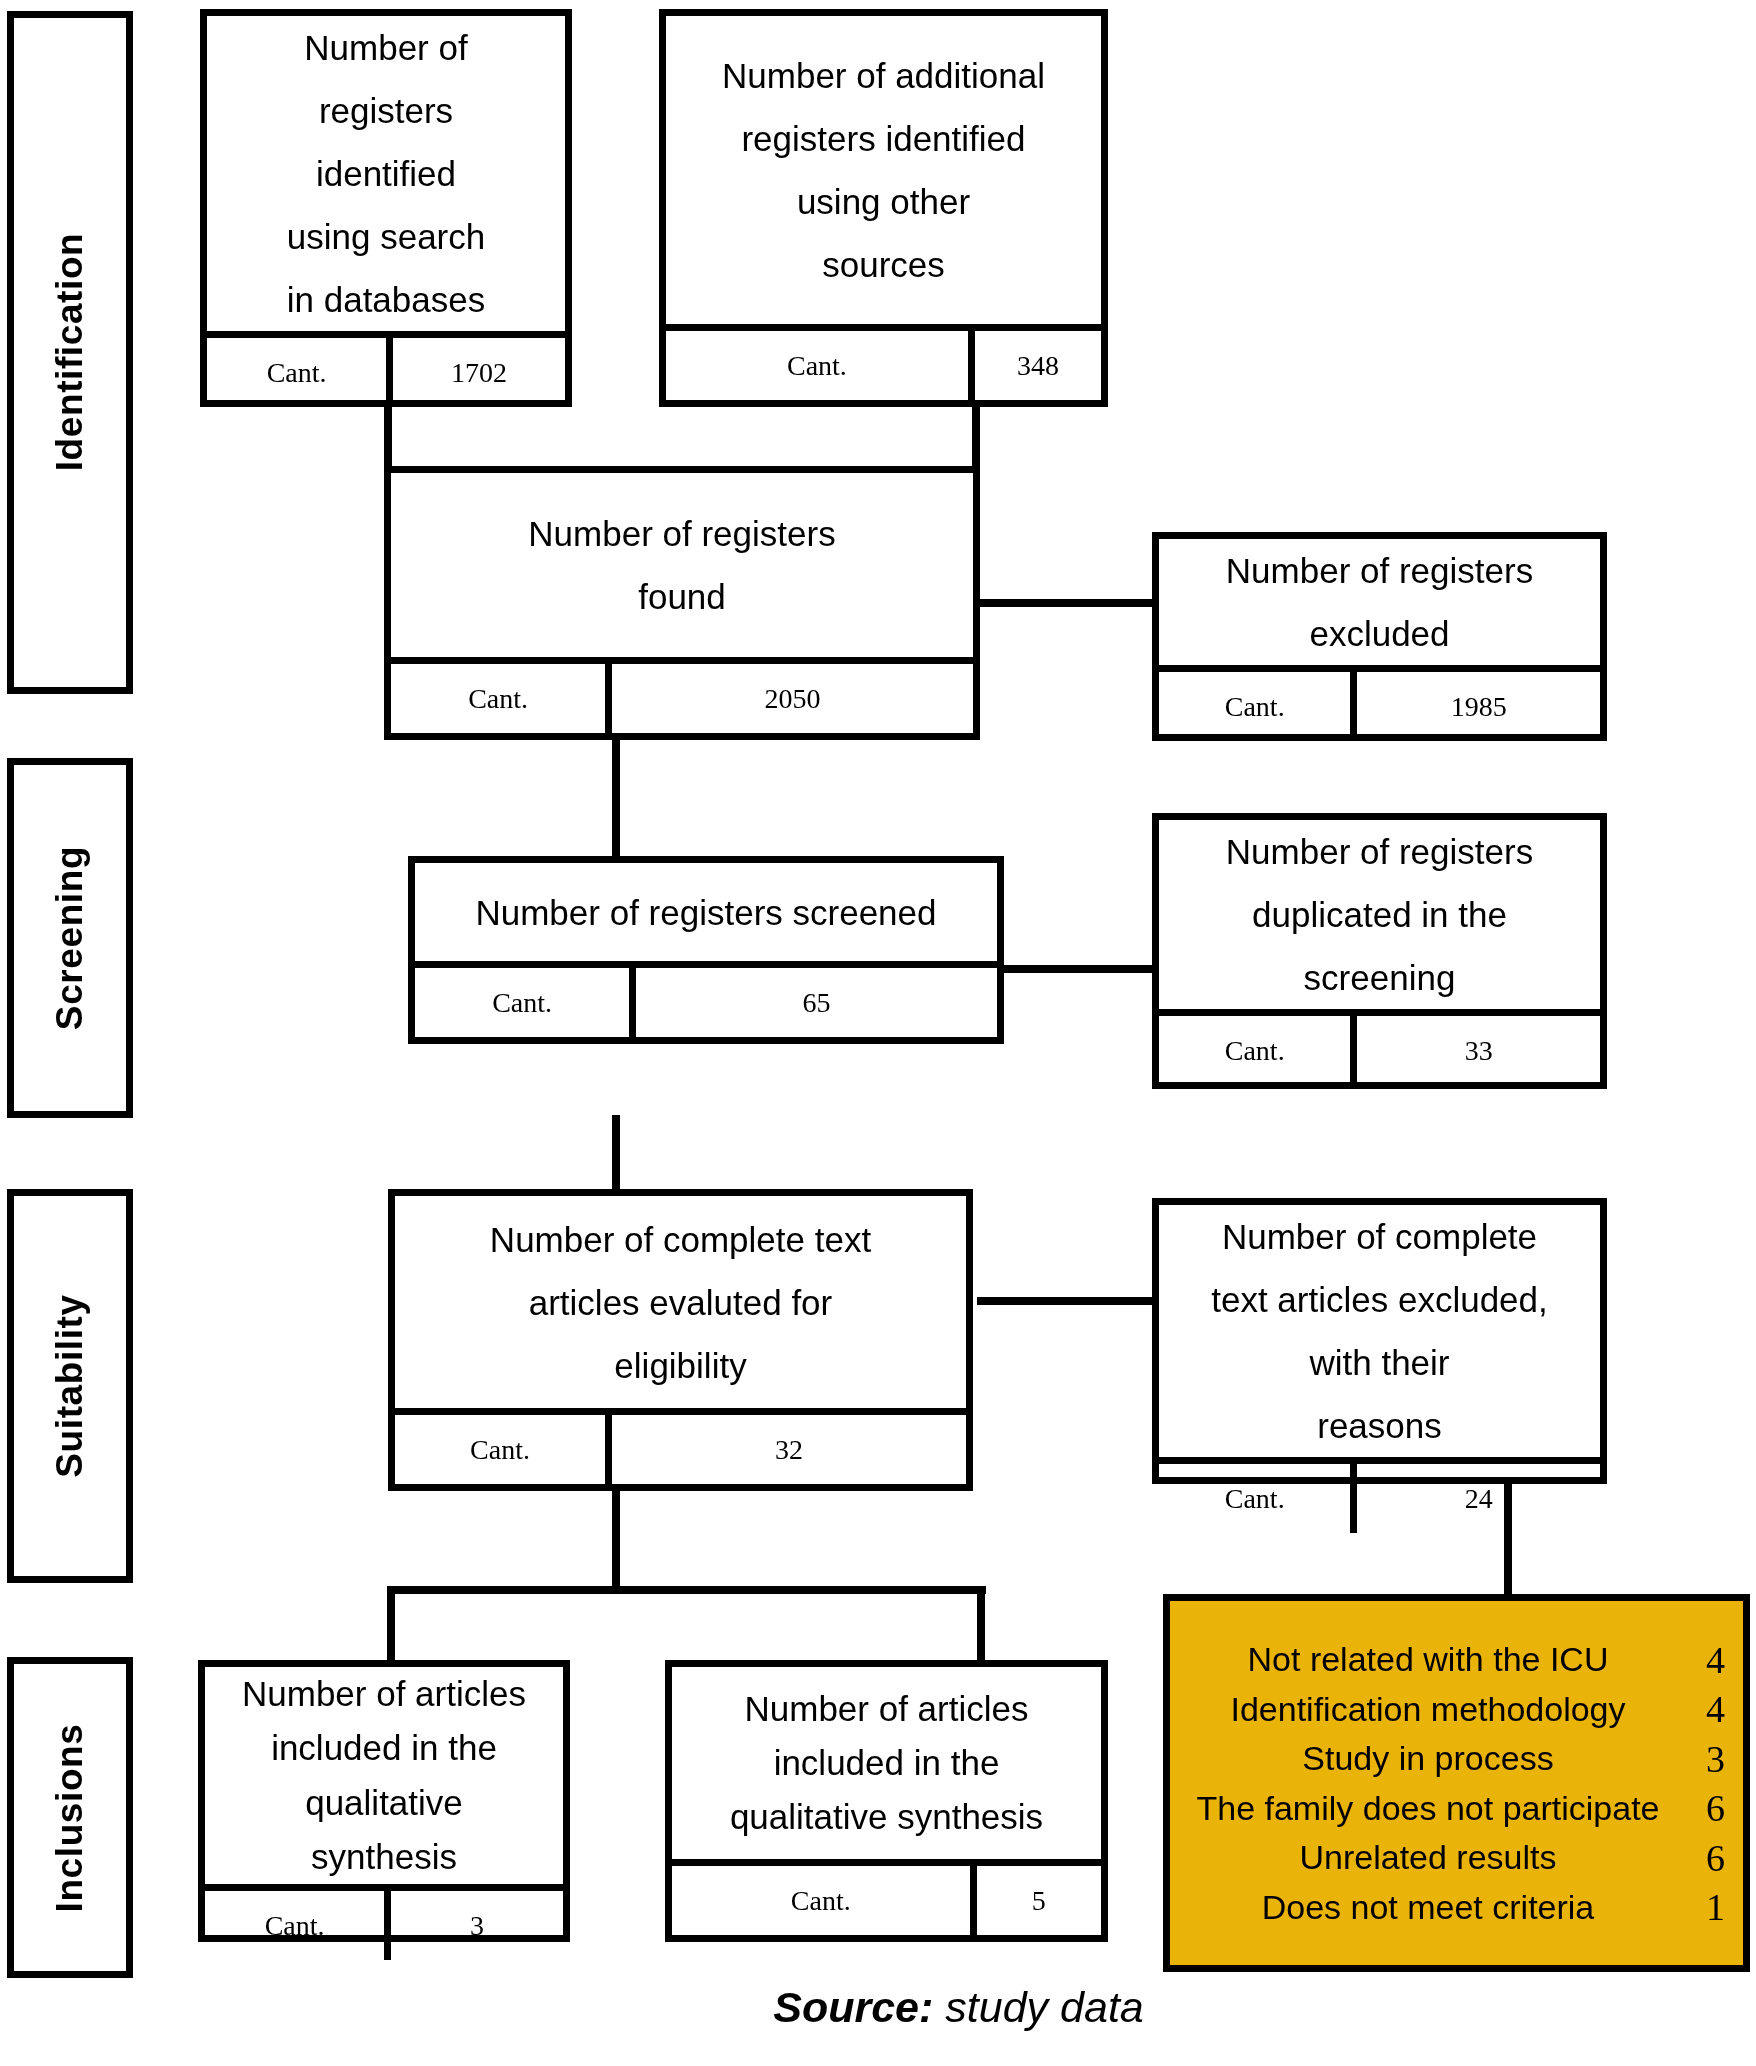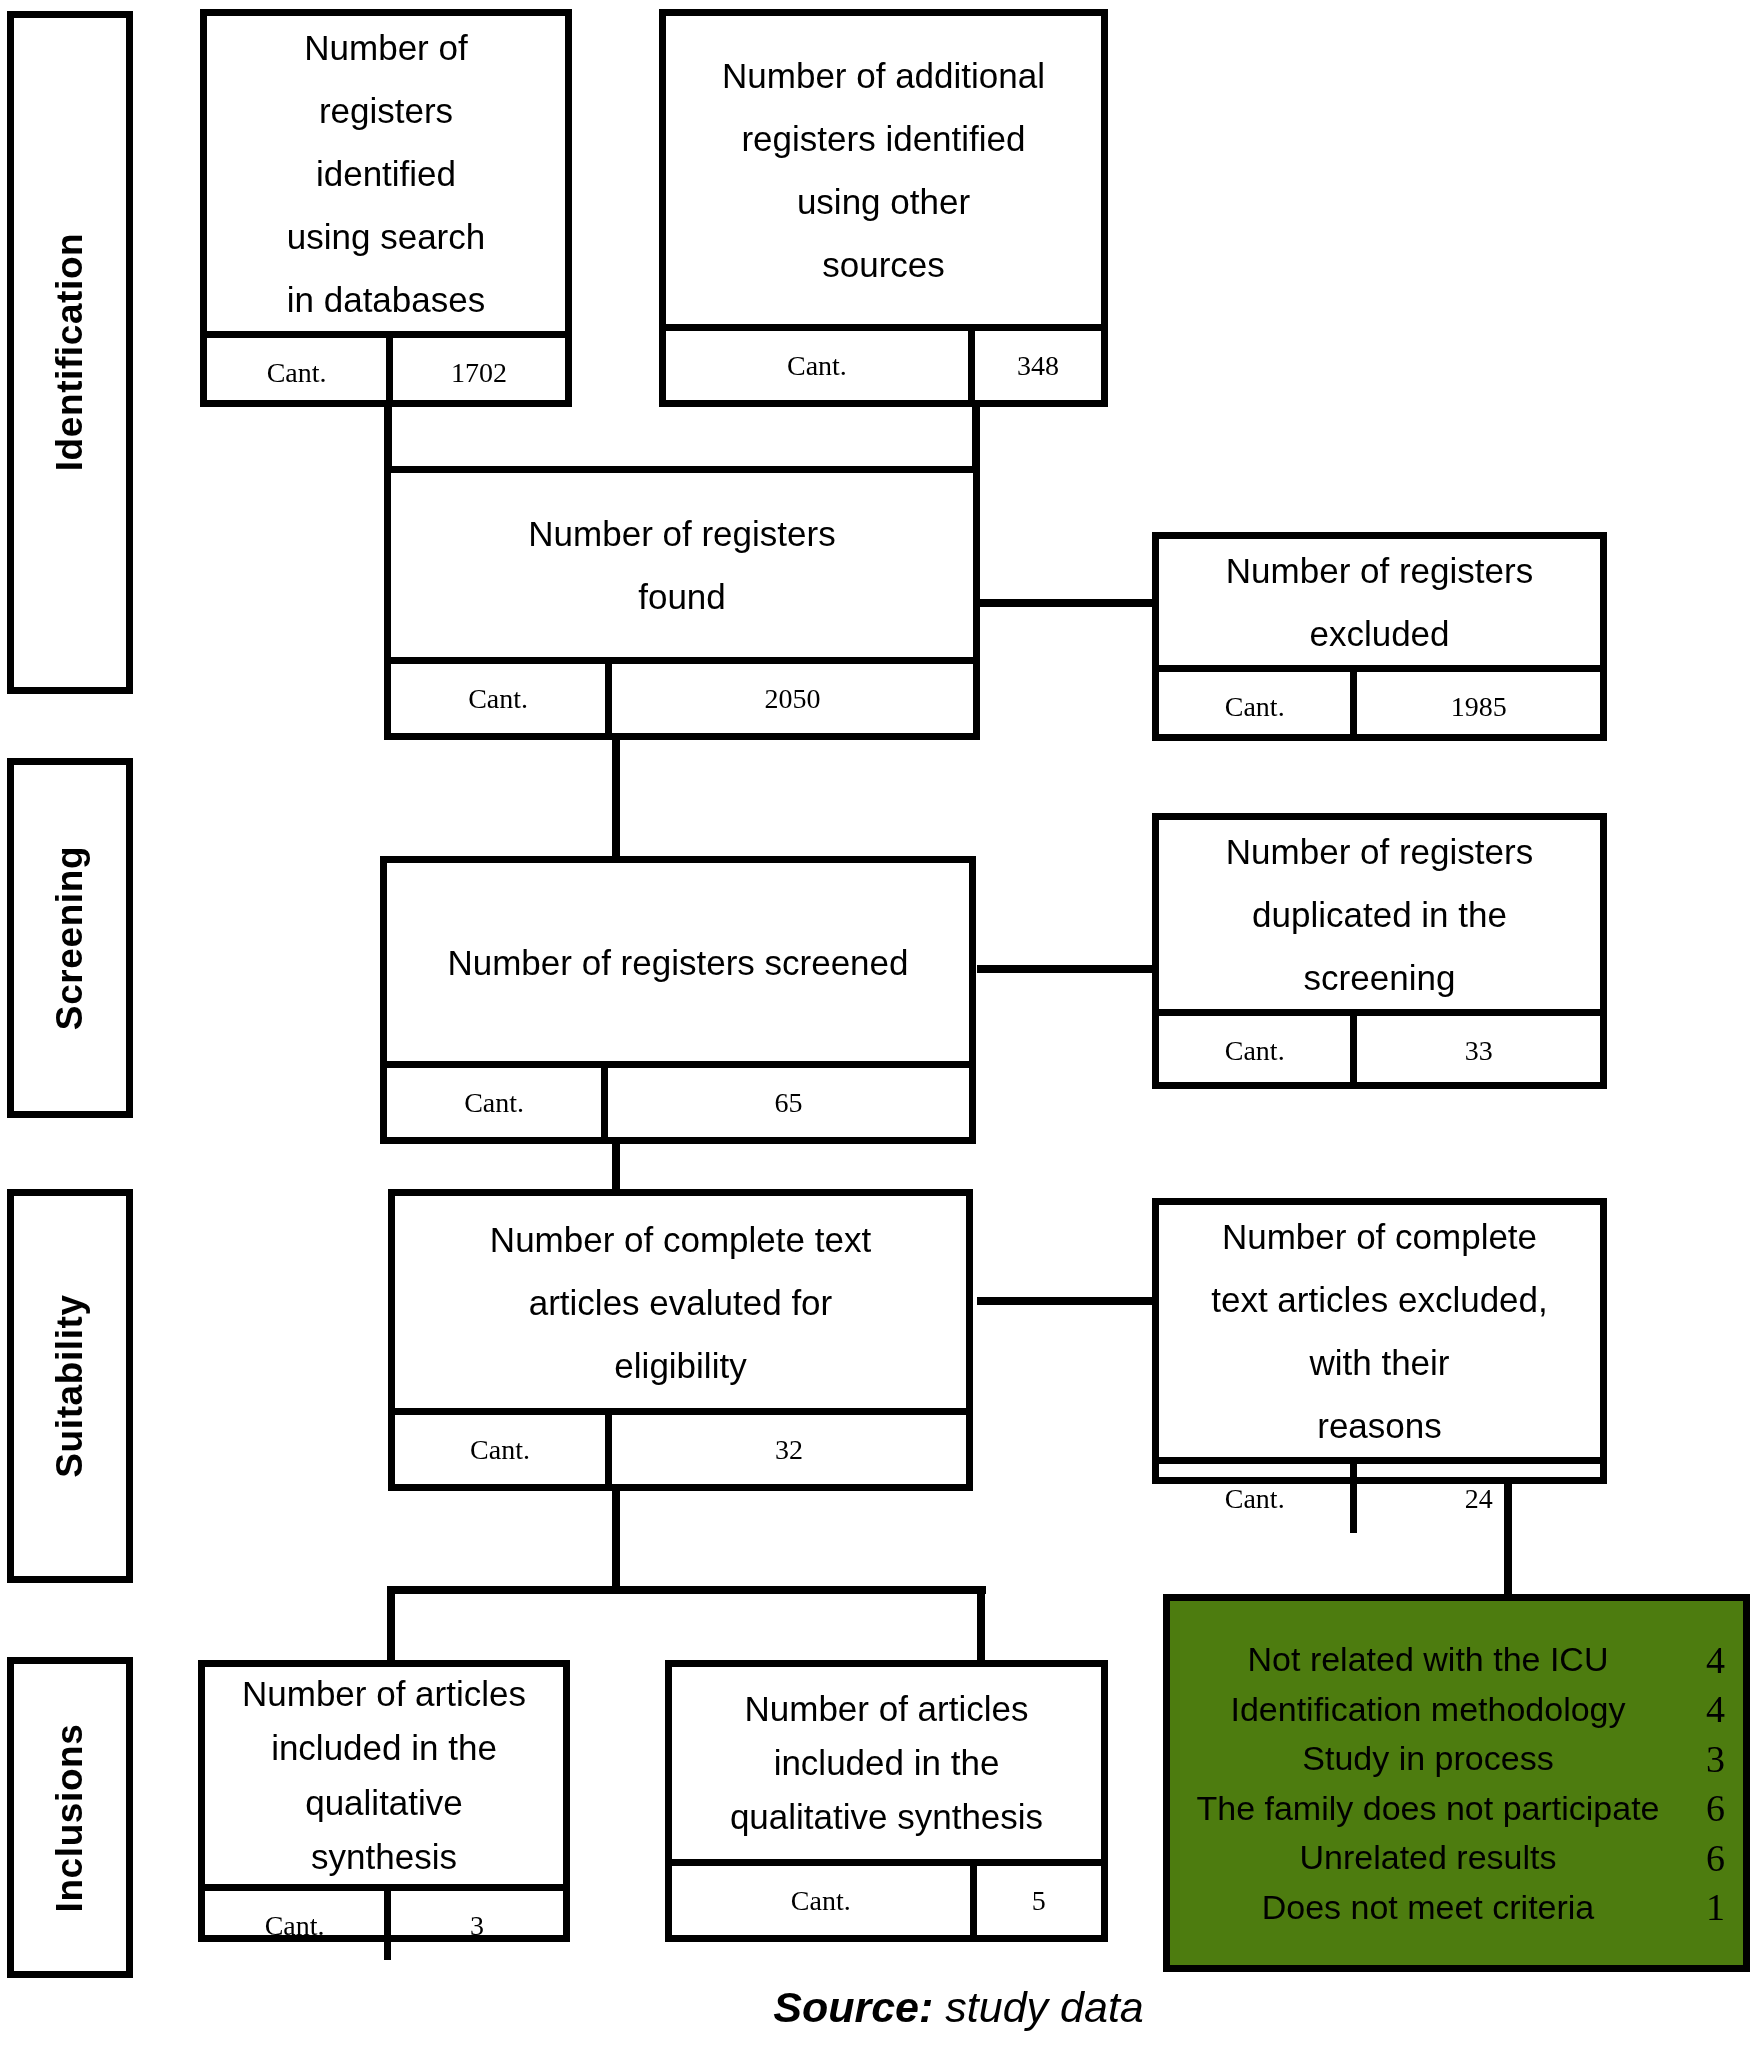--- a/index.html
+++ b/index.html
@@ -34,21 +34,21 @@
   .cant-label{
     border-right:7.8px solid #000;box-sizing:border-box;
     display:flex;align-items:center;justify-content:center;
   }
   .cant-value{flex:1;display:flex;align-items:center;justify-content:center;}
   .w52{width:52%;} .w71{width:71%;} .w38{width:38%;} .w45{width:45%;}
   
   .line{position:absolute;background:#000;}
   
   .reasons-box{
-    position:absolute;border:7.8px solid #000;background:#4d7c0f;box-sizing:border-box;
+    position:absolute;border:7.8px solid #000;background:#eab308;box-sizing:border-box;
     display:flex;flex-direction:column;justify-content:flex-end;
     padding:34px 12px 33px 12px;
   }
   .reason-row{display:flex;align-items:center;height:55px;}
   .reason-text{flex:1;text-align:center;font-size:34px;}
   .reason-count{
     width:51px;text-align:right;padding-right:6px;
     font-family:"Liberation Serif", serif;font-size:38px;
   }
   
@@ -122,21 +122,21 @@
 
 <div class="box" style="left:1152px;top:532px;width:455px;height:209px">
   <div class="box-text">Number of registers
 excluded</div>
   <div class="cant-row">
     <div class="cant-label w45">Cant.</div>
     <div class="cant-value">1985</div>
   </div>
 </div>
 
-<div class="box" style="left:380px;top:856px;width:596px;height:288px">
+<div class="box" style="left:408px;top:856px;width:596px;height:188px">
   <div class="box-text">Number of registers screened</div>
   <div class="cant-row">
     <div class="cant-label w38">Cant.</div>
     <div class="cant-value">65</div>
   </div>
 </div>
 
 <div class="box" style="left:1152px;top:813px;width:455px;height:276px">
   <div class="box-text">Number of registers
 duplicated in the

